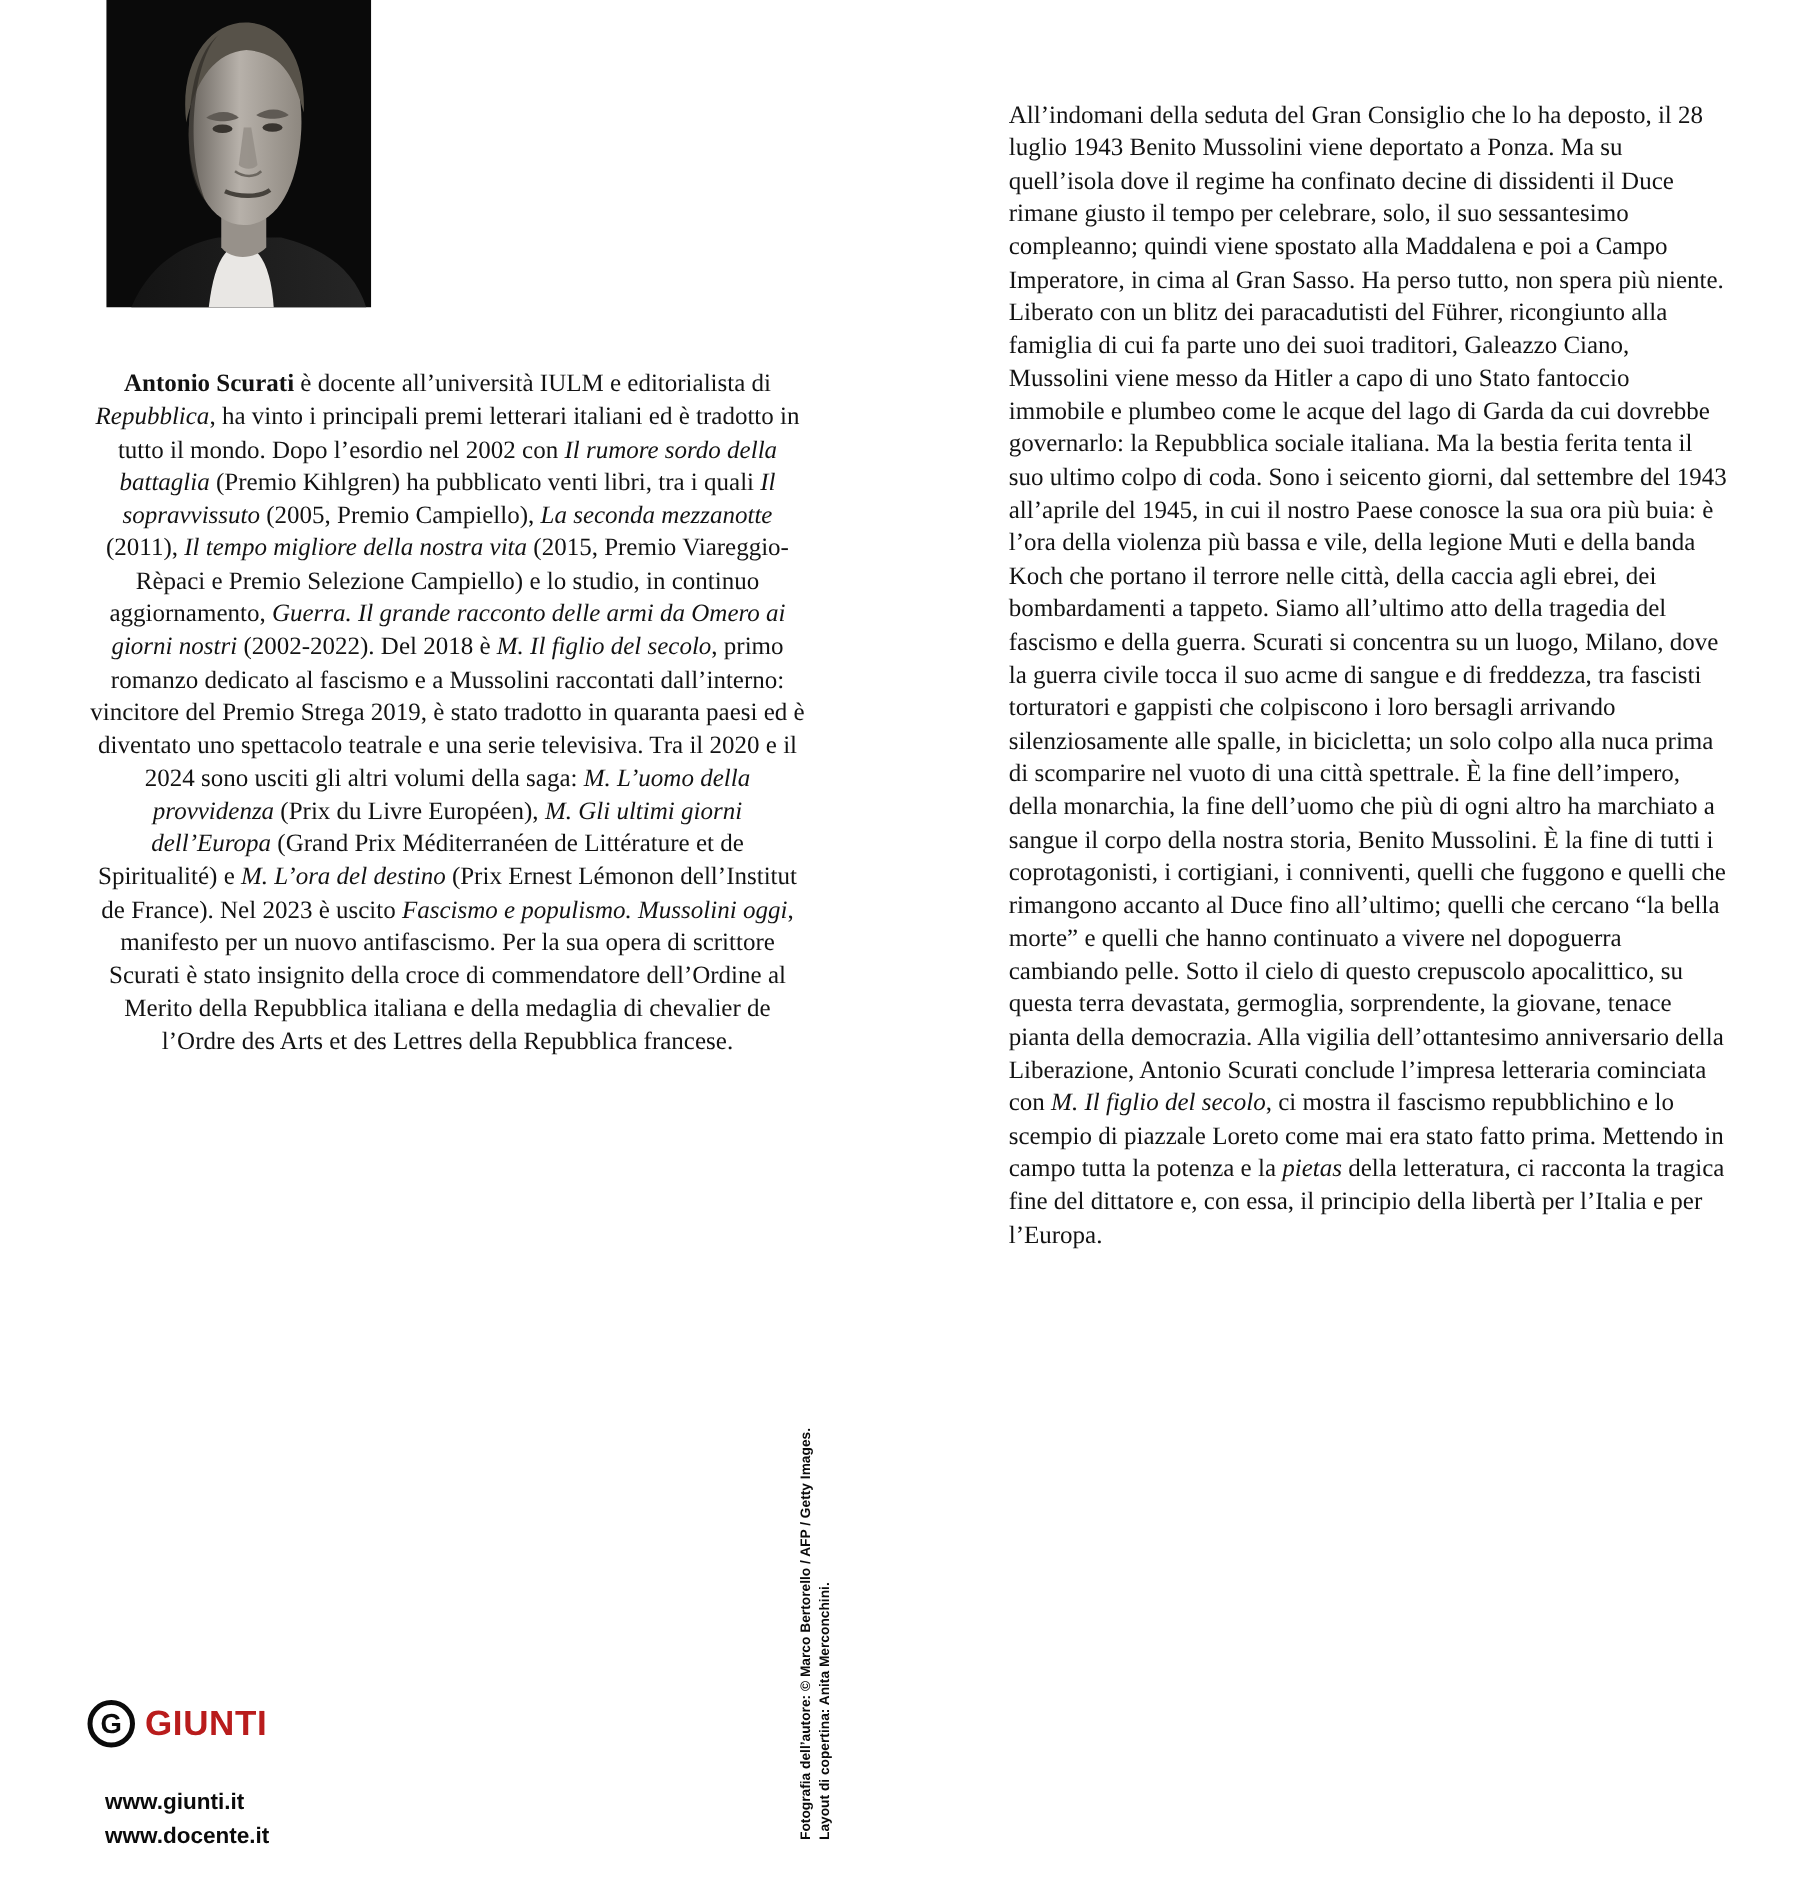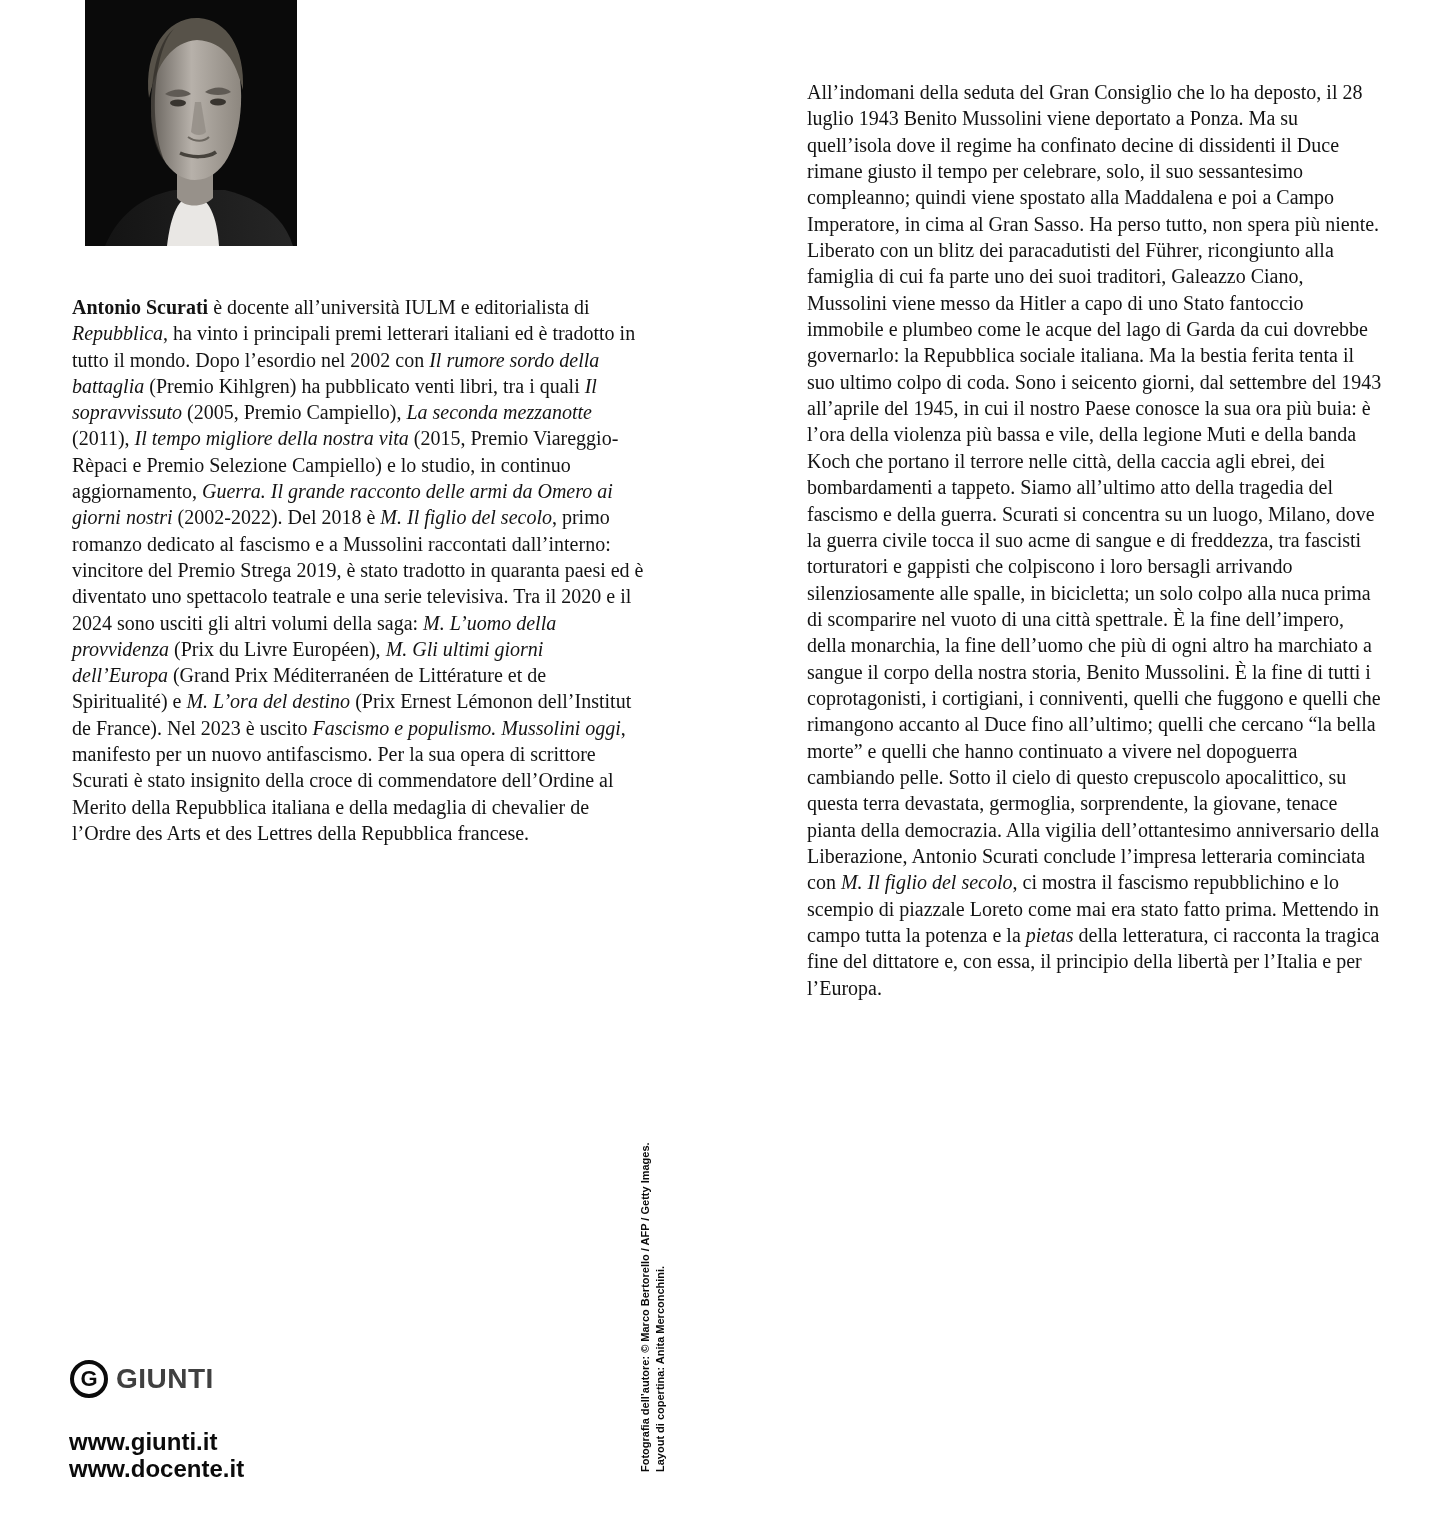--- a/index.html
+++ b/index.html
@@ -25,21 +25,21 @@
   }
 
   .bio {
     position: absolute;
     left: 72px;
     top: 294px;
     width: 572px;
     font-size: 20px;
     line-height: 26.3px;
     margin: 0;
-    text-align: left;
+    text-align: center;
     hyphens: none;
   }
 
   .synopsis {
     position: absolute;
     left: 790px;
     top: 62px;
     width: 578px;
     font-size: 20px;
     line-height: 26.35px;
@@ -72,30 +72,30 @@
     font-size: 22px;
     line-height: 1;
     padding-bottom: 1px;
     color: #0b0b0b;
   }
   .logo-text {
     font-family: "Liberation Sans", sans-serif;
     font-weight: bold;
     font-size: 28px;
     letter-spacing: 0.5px;
-    color: #404040;
+    color: #b91c1c;
   }
 
   .urls {
     position: absolute;
-    left: 69px;
+    left: 84px;
     top: 1428px;
     font-family: "Liberation Sans", sans-serif;
     font-weight: bold;
-    font-size: 24px;
+    font-size: 18px;
     line-height: 27px;
     color: #0b0b0b;
   }
 
   .credits {
     position: absolute;
     left: 638px;
     top: 1472px;
     transform-origin: 0 0;
     transform: rotate(-90deg);

